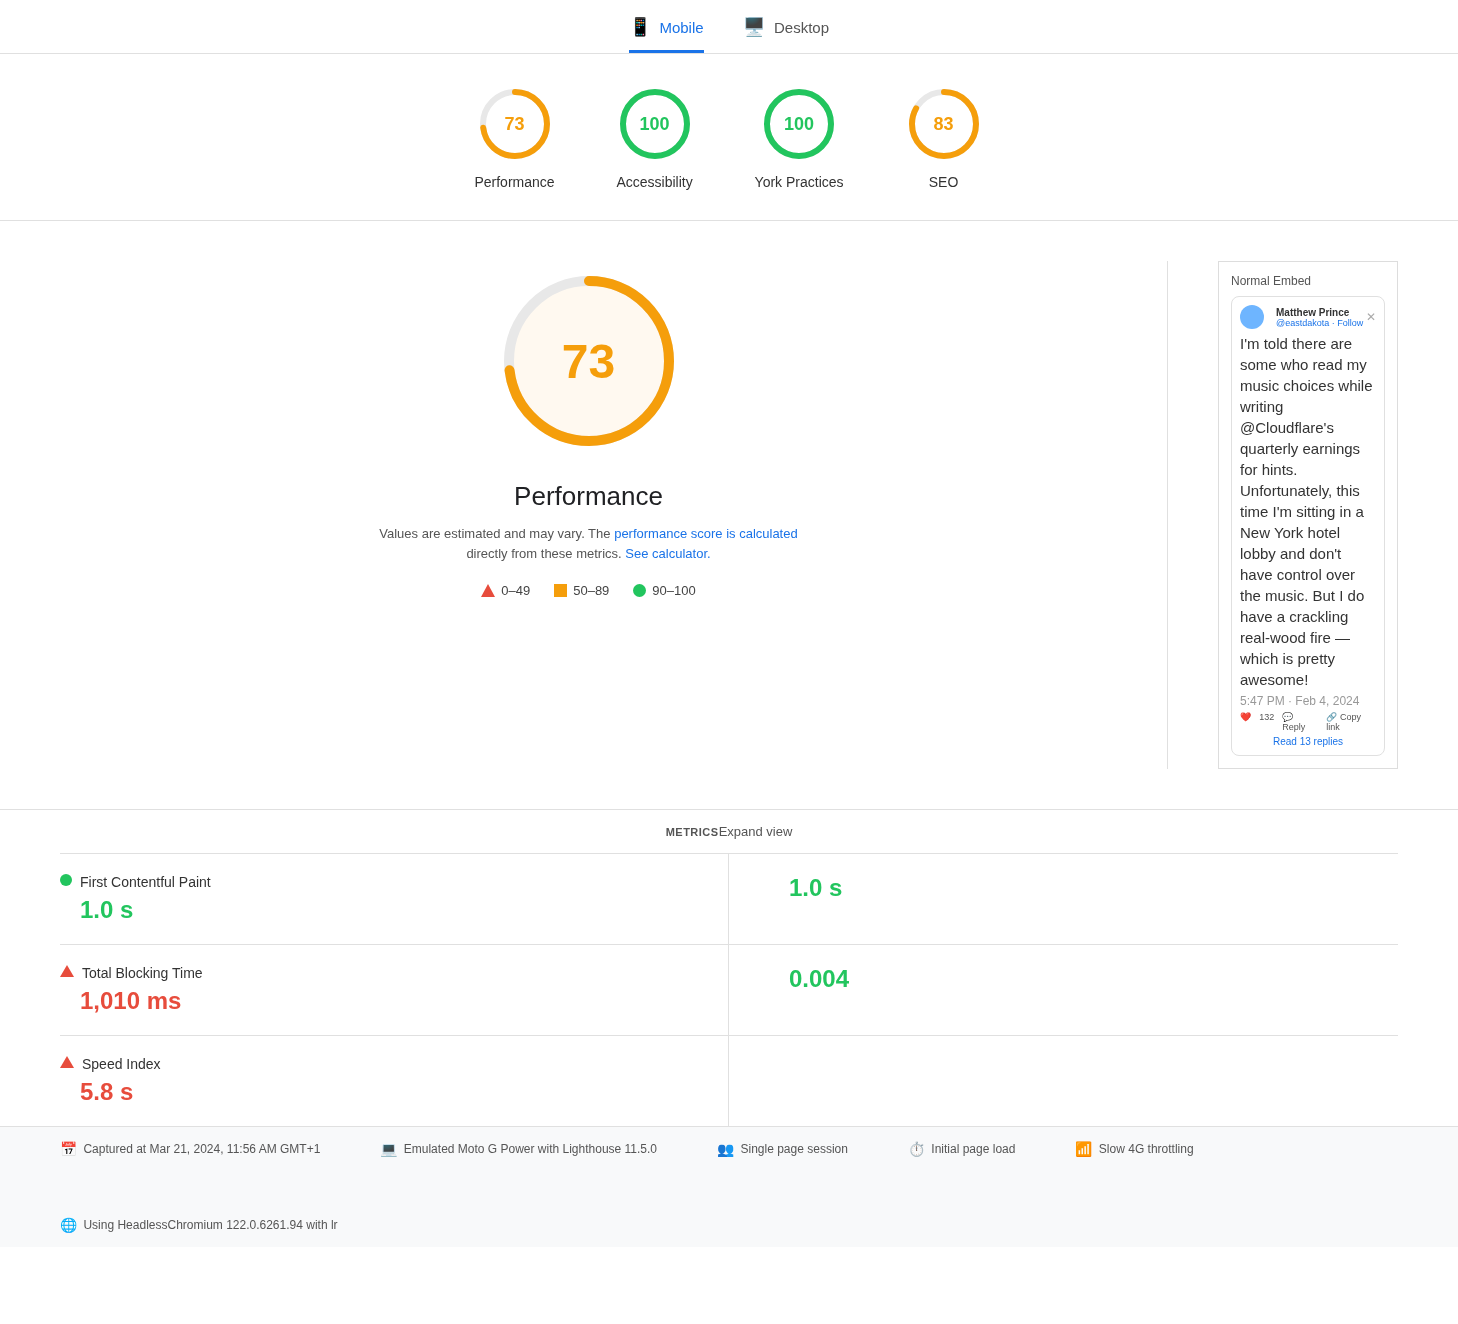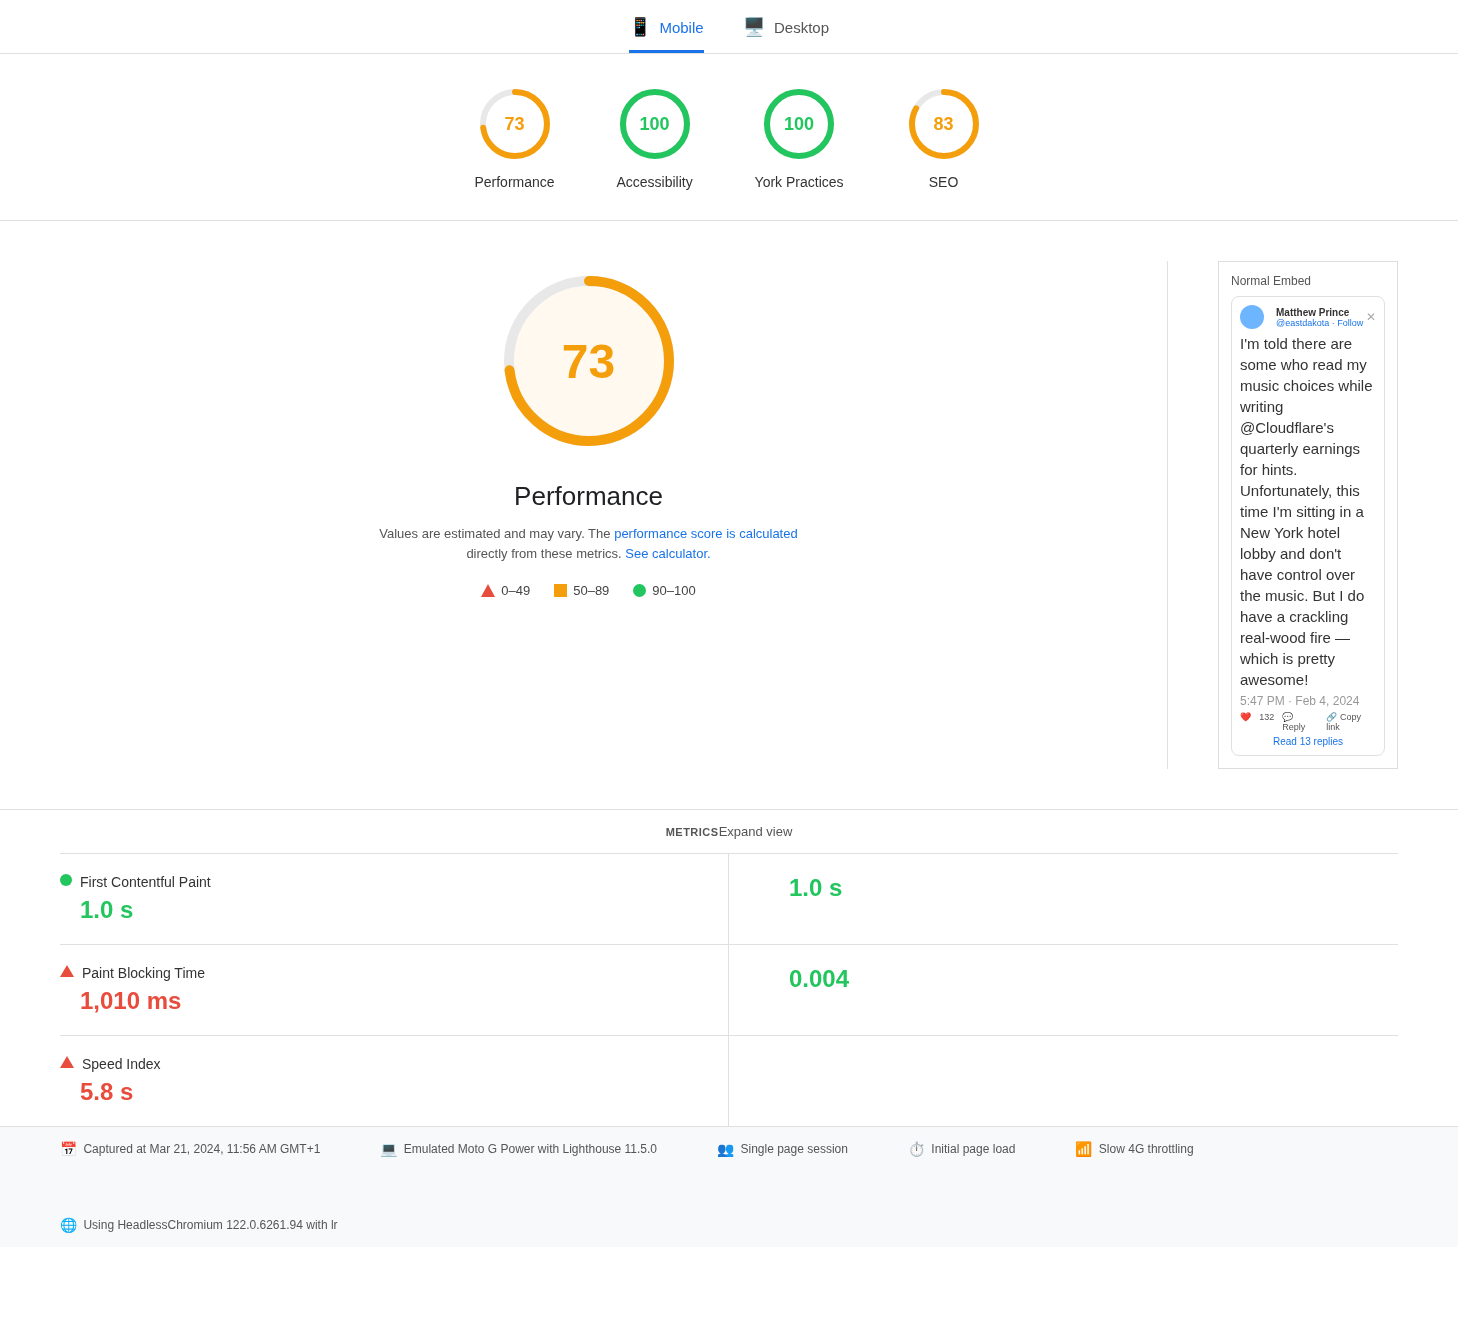--- a/index.html
+++ b/index.html
@@ -486,21 +486,21 @@
       <div class="metric-value green">1.0 s</div>
     </div>
 
     <div class="metric-item">
       <div class="metric-value green">1.0 s</div>
     </div>
 
     <div class="metric-item">
       <div class="metric-header">
         <div class="metric-tri"></div>
-        <span>Paint Blocking Time</span>
+        <span>Total Blocking Time</span>
       </div>
       <div class="metric-value red">1,010 ms</div>
     </div>
 
     <div class="metric-item">
       <div class="metric-value green">0.004</div>
     </div>
 
     <div class="metric-item" style="border-right:1px solid #e0e0e0; border-bottom:none;">
       <div class="metric-header">

